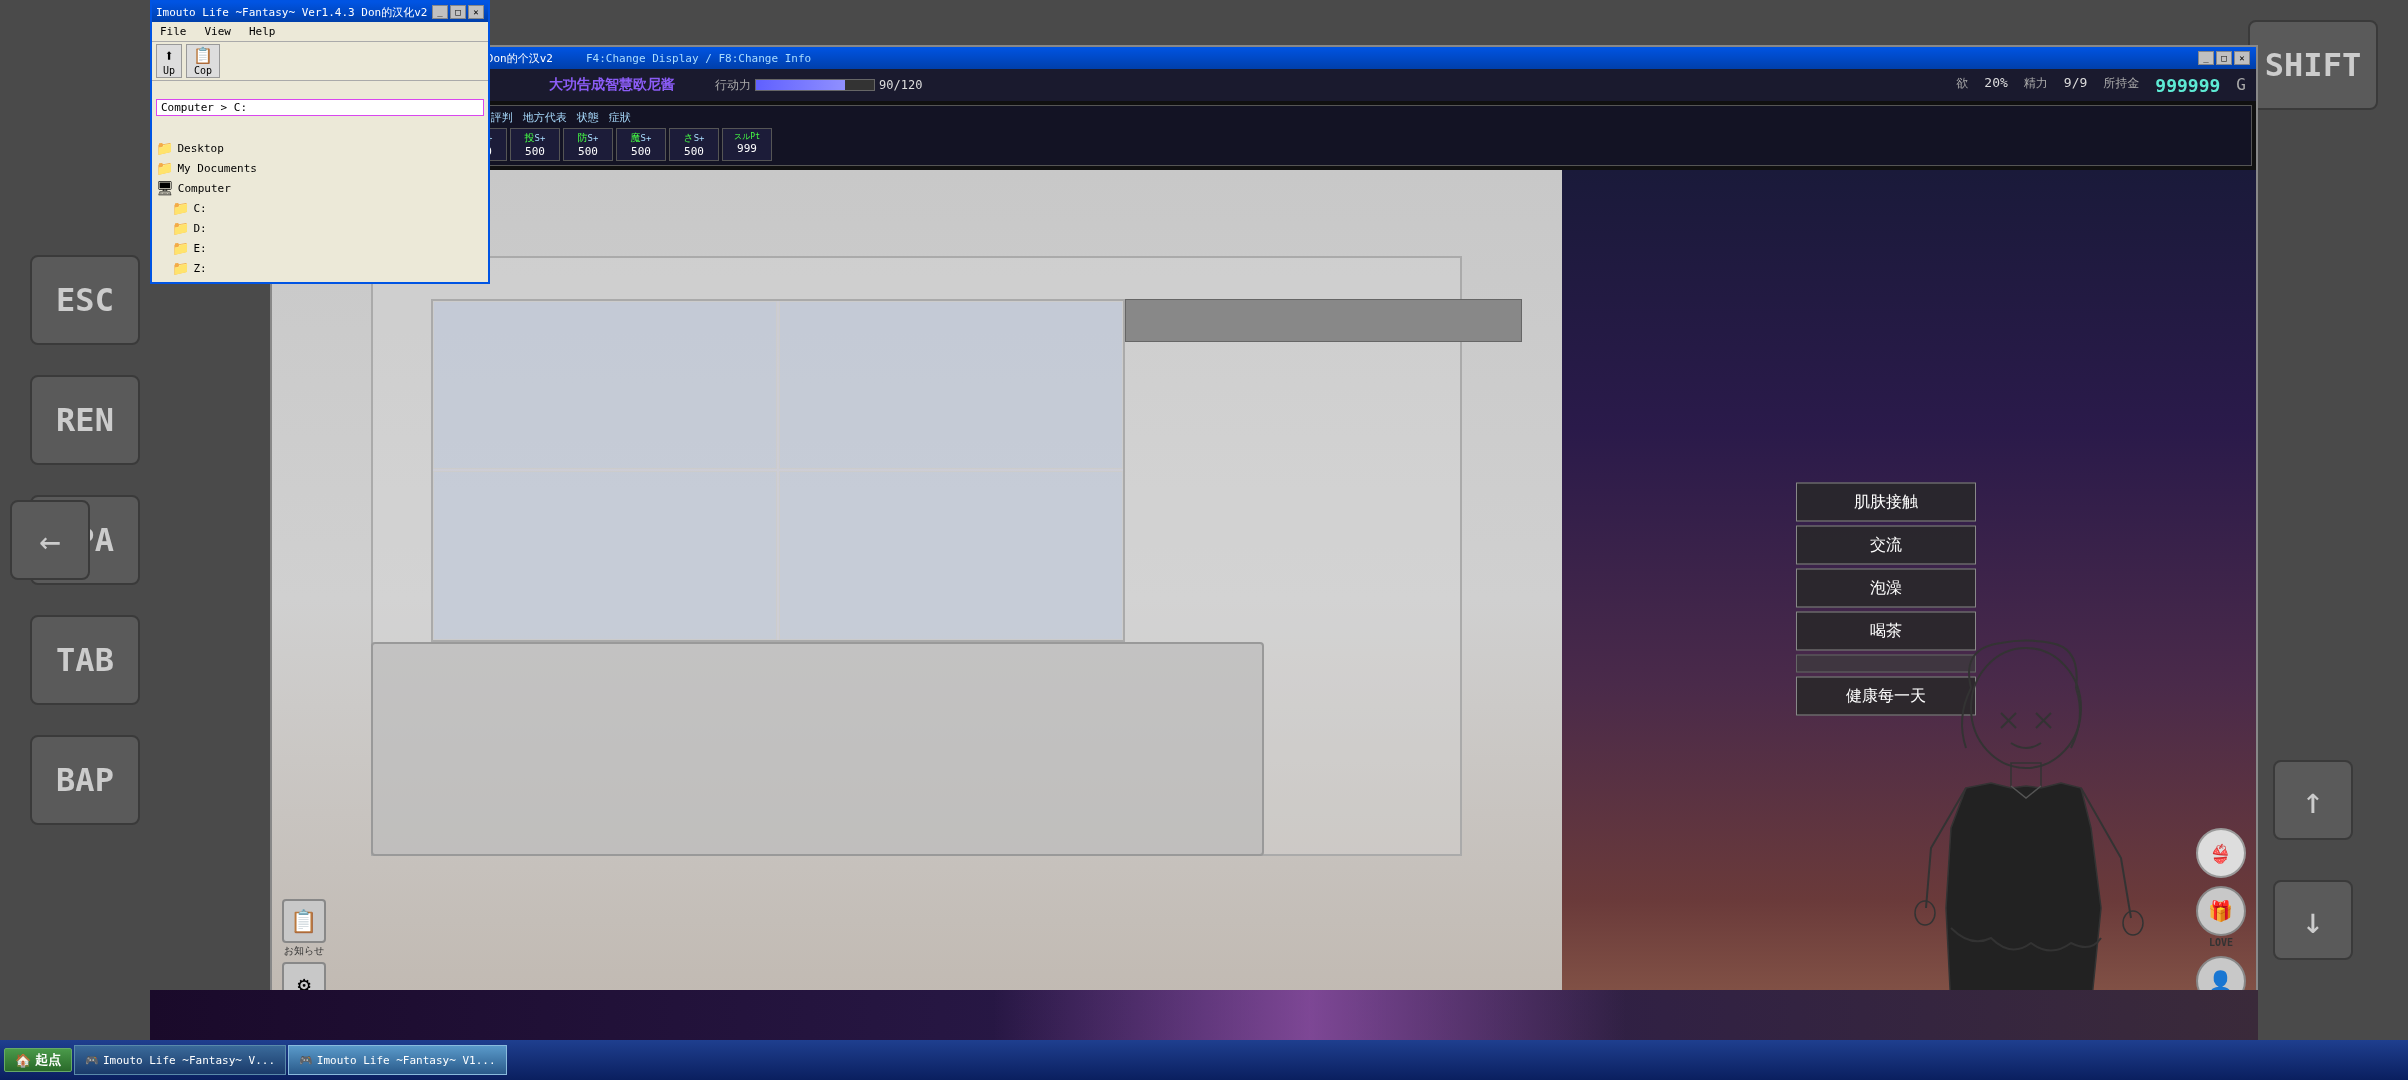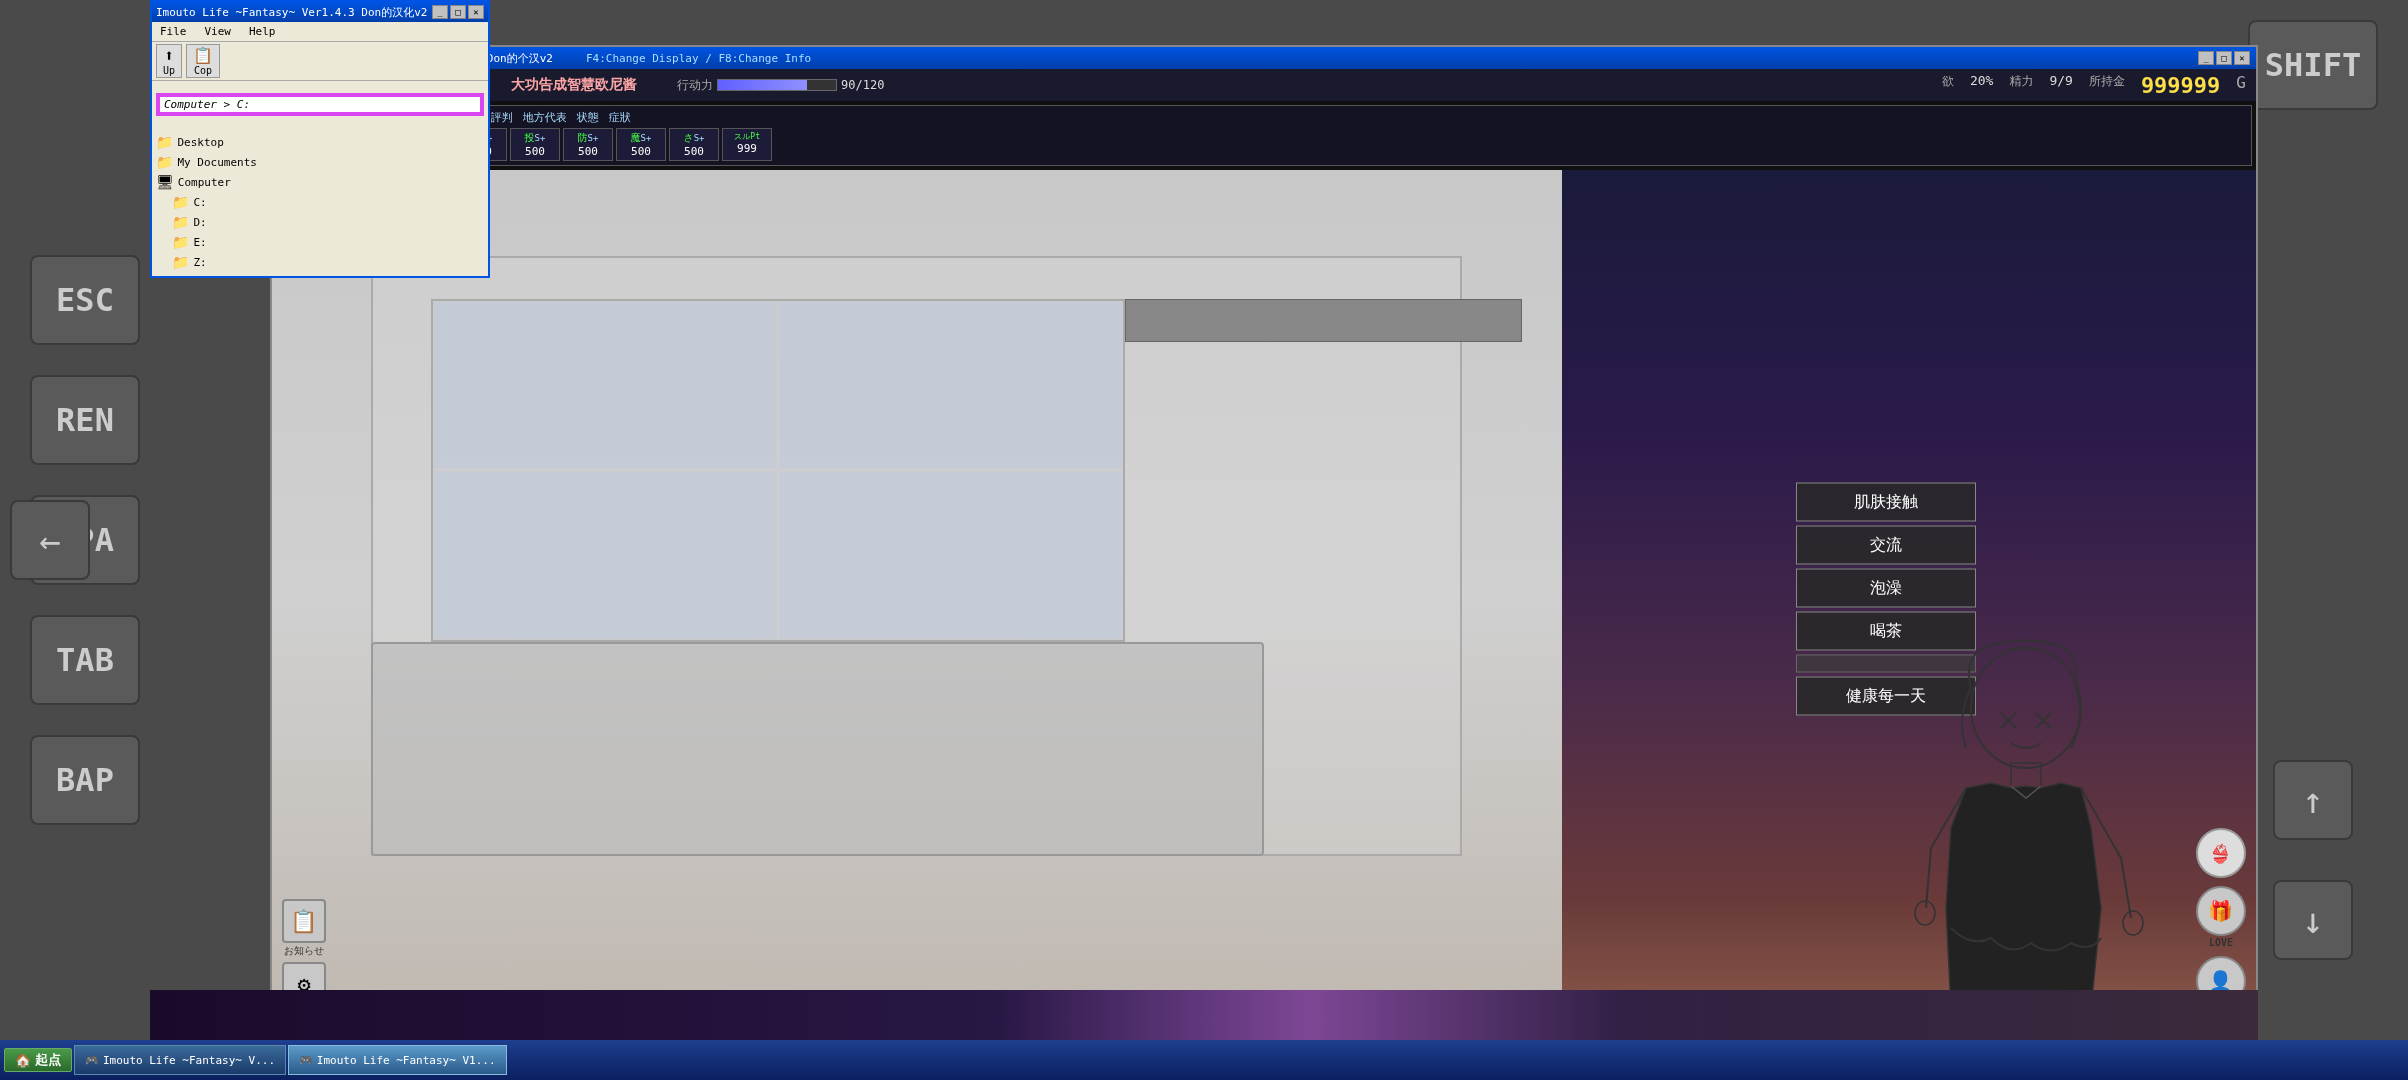--- a/index.html
+++ b/index.html
@@ -136,28 +136,27 @@
       font-size: 11px;
     }
 
     .menubar-item {
       cursor: pointer;
       padding: 1px 4px;
     }
 
     .address-bar {
       background: white;
-      border: 4px solid #d946ef;
-      margin: 12px 4px;
+      border: 1px solid #d946ef;
+      margin: 18px 4px;
       padding: 1px 4px;
       display: flex;
       align-items: center;
       font-size: 11px;
       gap: 4px;
-      font-style: italic;
     }
 
     .explorer-tree {
       padding: 4px;
       font-size: 11px;
       overflow-y: auto;
     }
 
     .tree-item {
       display: flex;
@@ -226,23 +225,24 @@
       font-size: 13px;
     }
 
     .status-time {
       color: white;
       font-size: 22px;
       font-weight: bold;
     }
 
     .status-objective {
-      color: #fca5a5;
+      color: #8b5cf6;
       font-size: 14px;
       font-weight: bold;
+      margin-left: 38px;
     }
 
     .action-bar-container {
       display: flex;
       align-items: center;
       gap: 4px;
     }
 
     .action-bar-bg {
       background: #333;
@@ -260,22 +260,22 @@
 
     .status-values {
       display: flex;
       gap: 16px;
       font-size: 13px;
       color: #ddd;
       margin-left: auto;
     }
 
     .status-gold {
-      font-size: 22px;
-      color: #fde047;
+      font-size: 18px;
+      color: #5eead4;
       font-weight: bold;
     }
 
     .status-g {
       color: #aaa;
       font-size: 16px;
     }
 
     
     .info-panel {

